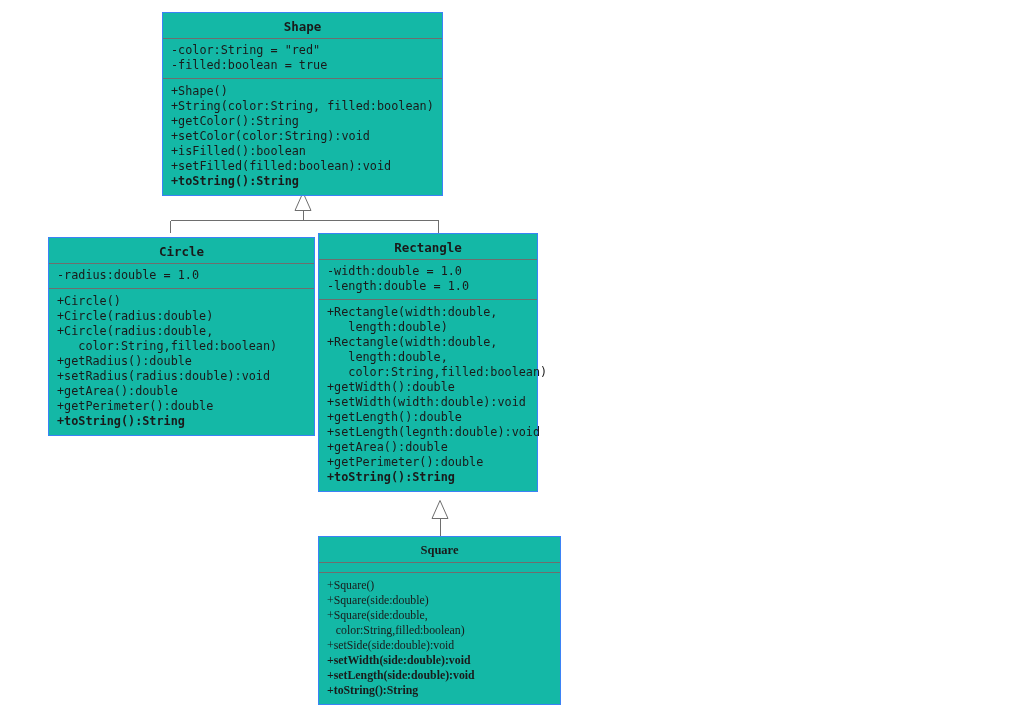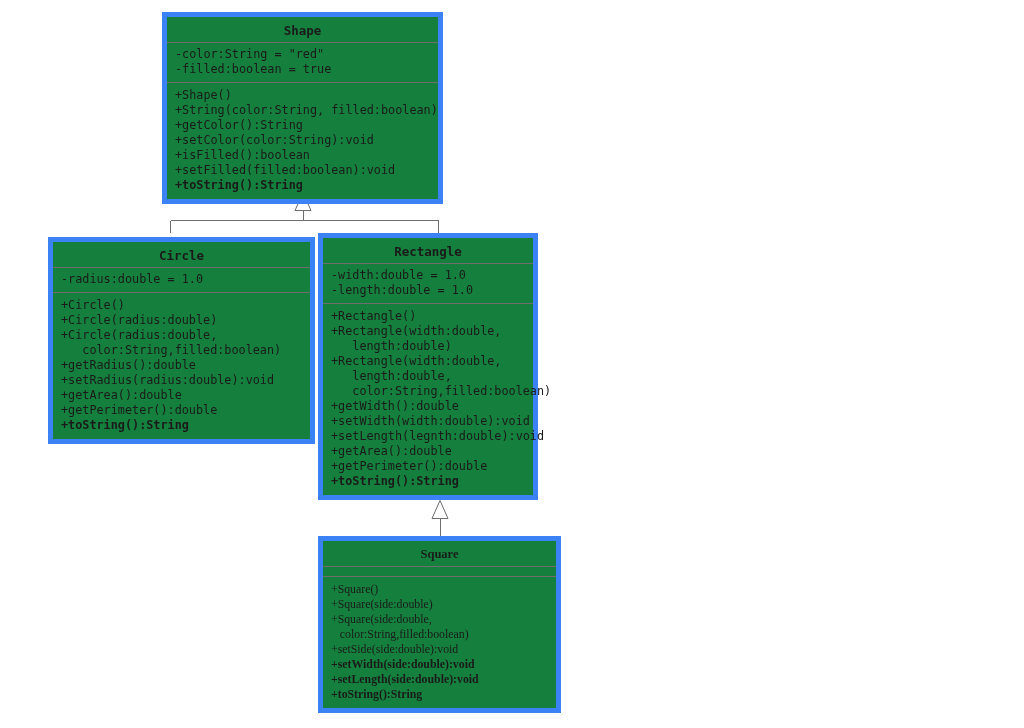--- a/index.html
+++ b/index.html
@@ -14,22 +14,22 @@
     overflow: hidden;
   }
   .connectors {
     position: absolute;
     left: 0; top: 0;
     width: 1024px; height: 728px;
     pointer-events: none;
   }
   .class-box {
     position: absolute;
-    background: #15803d;
-    border: 5px solid #3b82f6;
+    background: #14b8a6;
+    border: 1px solid #3b82f6;
   }
   .class-title {
     text-align: center;
     font-weight: bold;
     font-size: 12.5px;
     line-height: 15px;
     padding: 6px 8px 4px 8px;
     border-bottom: 1px solid #6e6e6e;
     white-space: pre;
   }
@@ -109,28 +109,28 @@
       </div>
   </div>
 
   <div class="class-box" id="box-rectangle">
     <div class="class-title">Rectangle</div>
     <div class="class-attrs">
         <div class="member-line">-width:double = 1.0</div>
         <div class="member-line">-length:double = 1.0</div>
       </div>
     <div class="class-methods">
-        <div class="member-line">+Rectangle()</div>
         <div class="member-line">+Rectangle(width:double,</div>
         <div class="member-line">   length:double)</div>
         <div class="member-line">+Rectangle(width:double,</div>
         <div class="member-line">   length:double,</div>
         <div class="member-line">   color:String,filled:boolean)</div>
         <div class="member-line">+getWidth():double</div>
         <div class="member-line">+setWidth(width:double):void</div>
+        <div class="member-line">+getLength():double</div>
         <div class="member-line">+setLength(legnth:double):void</div>
         <div class="member-line">+getArea():double</div>
         <div class="member-line">+getPerimeter():double</div>
         <div class="member-line bold">+toString():String</div>
       </div>
   </div>
 
   <div class="class-box" id="box-square">
     <div class="class-title">Square</div>
     <div class="class-attrs"></div>

